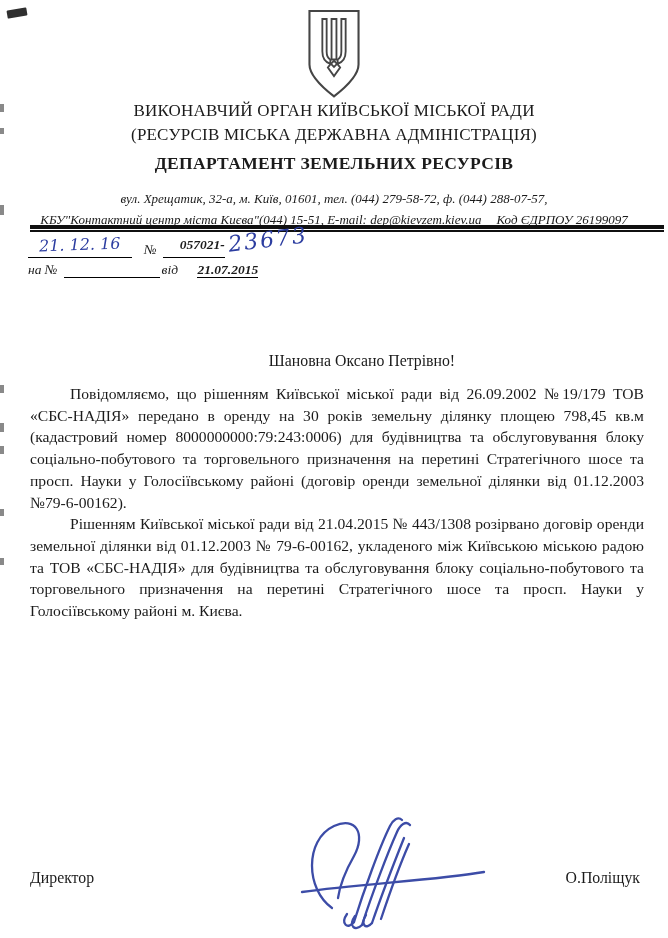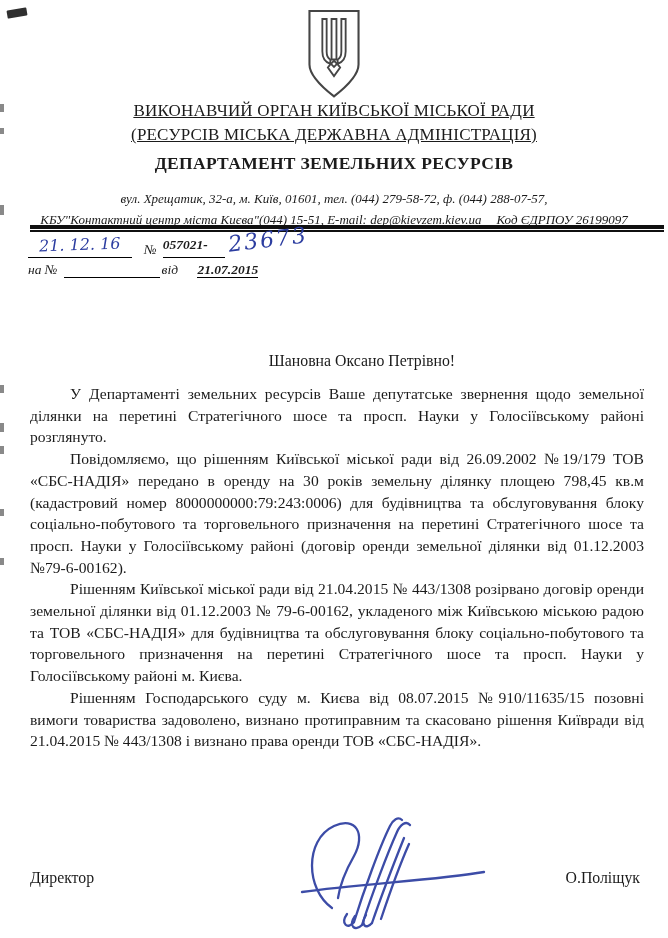--- a/index.html
+++ b/index.html
@@ -5,35 +5,35 @@
   html,body{margin:0;padding:0;background:#e8e8e8;}
   .page{
     position:relative;width:668px;height:938px;background:#ffffff;
     font-family:"Liberation Serif", serif;color:#1b1b1b;overflow:hidden;
     margin:0 auto;
   }
   
   .emblem{position:absolute;top:8px;left:50%;transform:translateX(-50%);}
   
   .org{position:absolute;top:99px;left:0;width:100%;text-align:center;
-       font-size:17px;line-height:1.42;letter-spacing:.2px;text-decoration:underline;}
+       font-size:17px;line-height:1.42;letter-spacing:.2px;}
   .dept{position:absolute;top:153px;left:0;width:100%;text-align:center;
         font-weight:bold;font-size:17.5px;letter-spacing:.3px;}
   .addr{position:absolute;top:188px;left:0;width:100%;text-align:center;
         font-style:italic;font-size:13px;line-height:1.62;}
   .addr .email{text-decoration:underline;}
   .addr .suffix{margin-left:15px;}
   
   .rule{position:absolute;top:225px;left:30px;width:634px;border-top:4px solid #101010;}
   .rule::after{content:"";display:block;margin-top:1px;border-top:2px solid #101010;}
   
   .refblock{position:absolute;top:235px;left:28px;width:340px;
             font-size:13.5px;font-style:italic;}
   .ref-line1{height:24px;}
-  .uline{display:inline-block;border-bottom:1.2px solid #000;vertical-align:bottom;}
+  .uline{display:inline-block;border-bottom:1.2px solid #000;vertical-align:bottom;text-align:right;}
   .date-uline{width:104px;text-align:center;height:22px;}
   .num-uline{width:62px;font-weight:bold;height:20px;margin-left:6px;}
   .no-label{margin-left:12px;}
   .hw{font-family:"DejaVu Serif", serif;font-style:italic;}
   .hw-date{display:inline-block;font-size:16px;transform:rotate(-2deg);white-space:nowrap;}
   .hw-num{position:absolute;left:200px;top:-8px;font-size:22px;
           transform:rotate(-7deg);letter-spacing:2px;white-space:nowrap;}
   .ref-line2{margin-top:2px;height:22px;}
   .empty-uline{width:96px;height:16px;margin-left:6px;}
   .vid-date{border-bottom:1.2px solid #000;font-weight:bold;margin-left:16px;}
@@ -105,24 +105,22 @@
     <div class="ref-line2">
       <span>на №</span><span class="uline empty-uline"></span><span class="vid">від</span>
       <span class="vid-date">21.07.2015</span>
     </div>
   </div>
 
 
   <div class="salutation">Шановна Оксано Петрівно!</div>
 
   <div class="body">
-    <p>У Департаменті земельних ресурсів Ваше депутатське звернення щодо земельної ділянки на перетині Стратегічного шосе та просп. Науки у Голосіївському районі розглянуто.</p>
     <p>Повідомляємо, що рішенням Київської міської ради від 26.09.2002 №19/179 ТОВ «СБС-НАДІЯ» передано в оренду на 30 років земельну ділянку площею 798,45 кв.м (кадастровий номер 8000000000:79:243:0006) для будівництва та обслуговування блоку соціально-побутового та торговельного призначення на перетині Стратегічного шосе та просп. Науки у Голосіївському районі (договір оренди земельної ділянки від 01.12.2003 №79-6-00162).</p>
     <p>Рішенням Київської міської ради від 21.04.2015 № 443/1308 розірвано договір оренди земельної ділянки від 01.12.2003 № 79-6-00162, укладеного між Київською міською радою та ТОВ «СБС-НАДІЯ» для будівництва та обслуговування блоку соціально-побутового та торговельного призначення на перетині Стратегічного шосе та просп. Науки у Голосіївському районі м. Києва.</p>
-    <p>Рішенням Господарського суду м. Києва від 08.07.2015 №910/11635/15 позовні вимоги товариства задоволено, визнано протиправним та скасовано рішення Київради від 21.04.2015 № 443/1308 і визнано права оренди ТОВ «СБС-НАДІЯ».</p>
   </div>
 
   <div class="signoff">
     <span>Директор</span>
     <span>О.Поліщук</span>
   </div>
 
   <div class="sig">
     <svg width="190" height="130" viewBox="0 0 190 130">
       <g fill="none" class="sig-stroke" stroke="#2c3da0" stroke-width="2.3" stroke-linecap="round" opacity="0.92">

